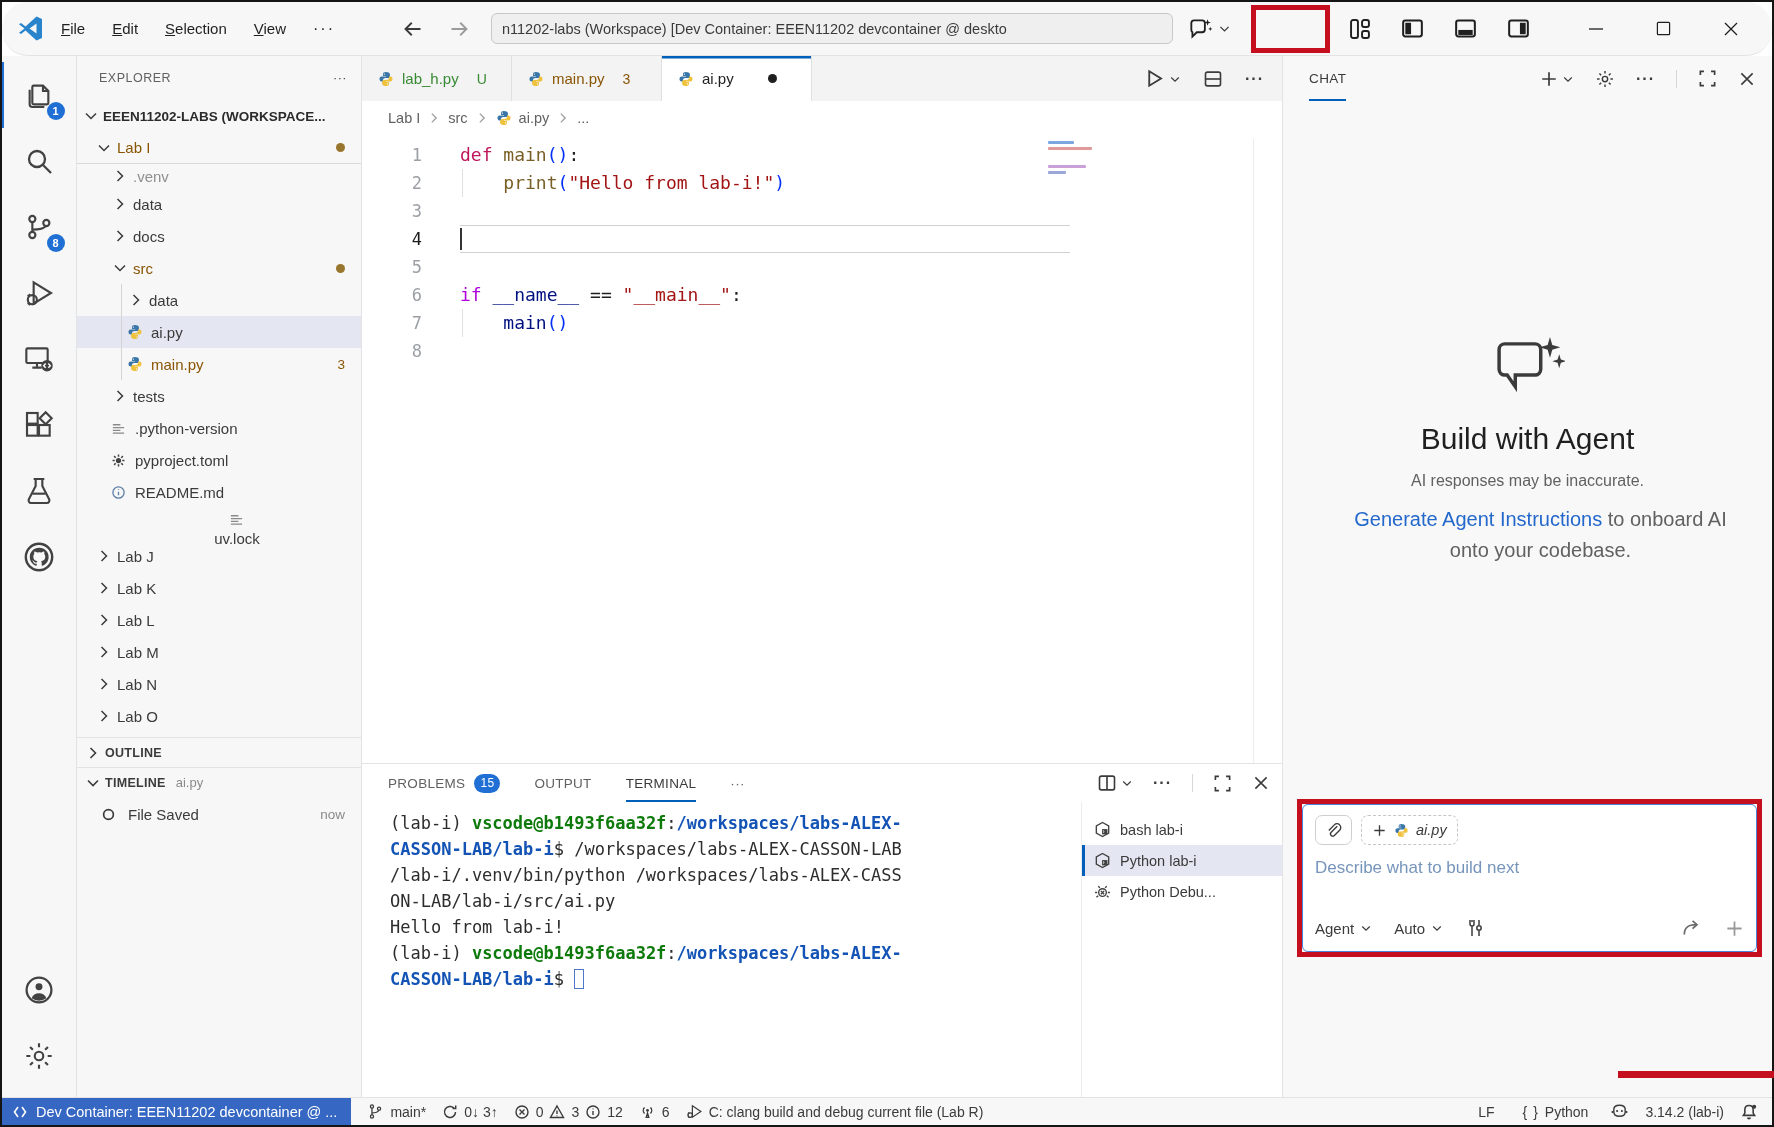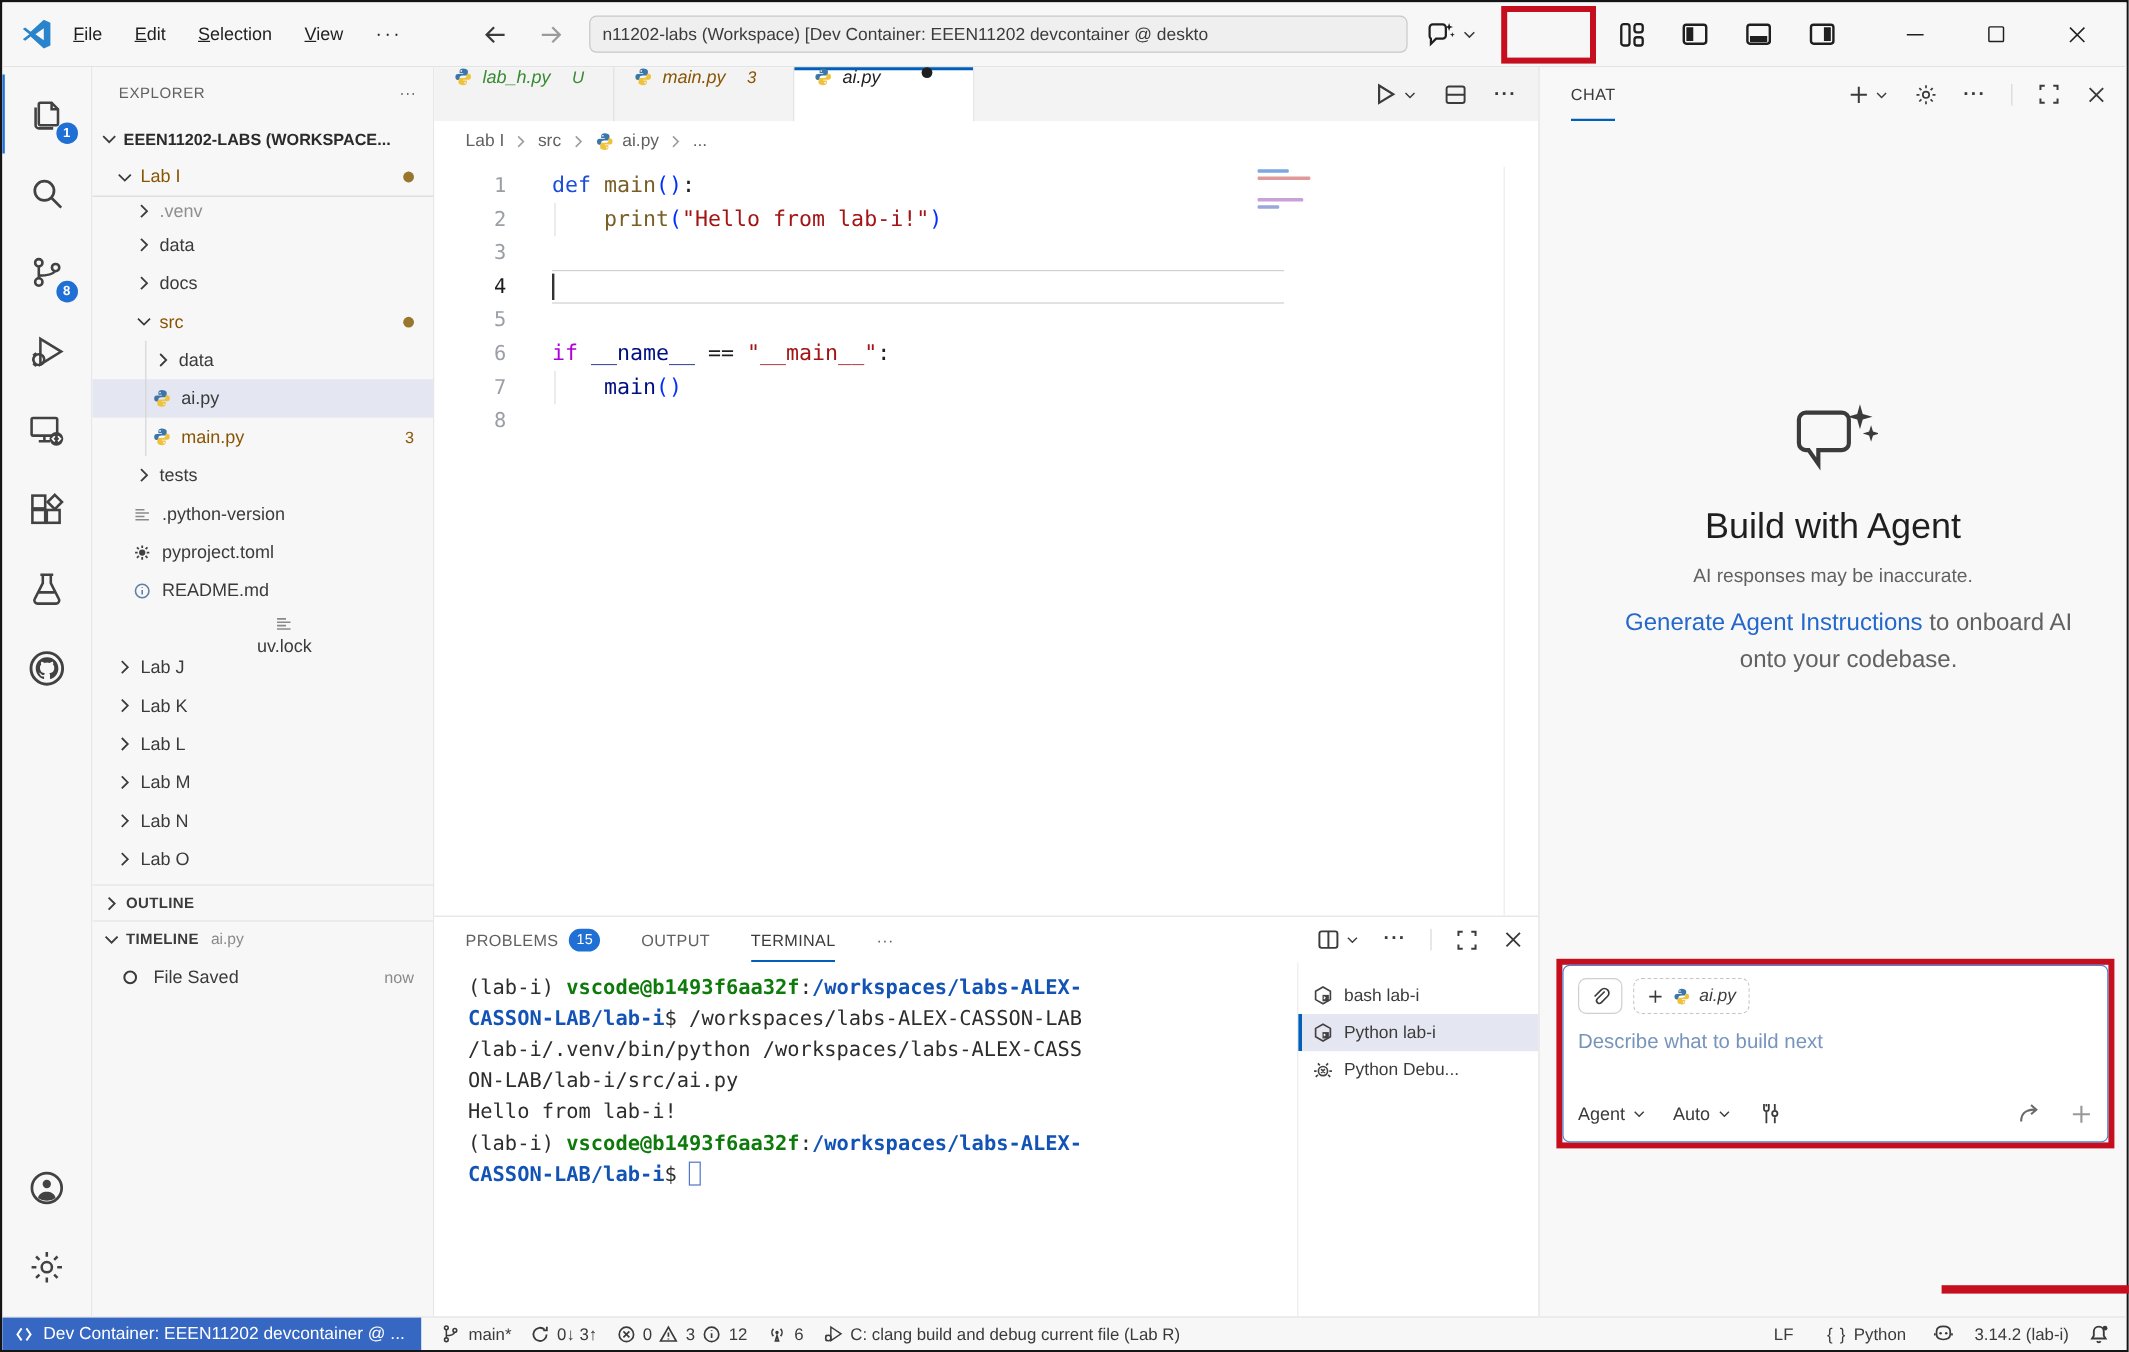--- a/index.html
+++ b/index.html
@@ -3,21 +3,21 @@
 <meta charset="utf-8">
 <style>
   *{margin:0;padding:0;box-sizing:border-box;}
   html,body{width:1774px;height:1127px;overflow:hidden;}
   body{font-family:"Liberation Sans",sans-serif;color:#3b3b3b;background:#fff;position:relative;}
   .frame{position:absolute;inset:0;border:2px solid #151515;display:flex;flex-direction:column;background:#fff;}
   svg{display:block;}
   u{text-decoration:underline;}
 
   
-  .titlebar{height:54px;background:#f7f7f7;border-bottom:1px solid #e3e3e3;display:flex;align-items:center;flex:0 0 54px;}
+  .titlebar{height:54px;background:#f7f7f7;border-bottom:1px solid #e3e3e3;display:flex;align-items:center;flex:0 0 54px;border-radius:26px;}
   .vslogo{margin:0 18px 0 16px;}
   .menu-item{font-size:15px;color:#1f1f1f;margin-right:27px;cursor:default;}
   .menu-more{font-size:16px;color:#1f1f1f;letter-spacing:2px;margin-right:20px;}
   .navarrows{display:flex;align-items:center;gap:26px;margin:0 22px 0 48px;}
   .cmdcenter{width:682px;height:31px;background:#efefef;border:1px solid #c8c8c8;border-radius:6px;
     display:flex;align-items:center;padding:0 10px;font-size:14.5px;color:#3b3b3b;white-space:nowrap;overflow:hidden;}
   .tb-icons{display:flex;align-items:center;gap:30px;margin-left:118px;}
   .tb-chat{display:flex;align-items:center;gap:5px;margin-left:14px;}
   .winbtns{display:flex;align-items:center;gap:52px;margin-left:58px;}
 
@@ -52,38 +52,38 @@
   .sb-sec .chev{margin-right:4px;}
   .sb-sec .secfile{font-weight:normal;color:#8a8a8a;margin-left:10px;font-size:13px;letter-spacing:0;}
   .tl-body{height:300px;}
   .tl-row{height:34px;display:flex;align-items:center;padding:0 16px 0 24px;font-size:15px;}
   .tl-row .time{margin-left:auto;color:#8a8a8a;font-size:13.5px;}
   .tl-row .cicon{margin-right:12px;color:#3b3b3b;}
 
   
   .editorcol{width:920px;display:flex;flex-direction:column;background:#fff;}
   .tabbar{height:45px;background:#f3f3f3;display:flex;align-items:stretch;flex:0 0 45px;}
-  .tab{display:flex;gap:8px;padding:0 16px;font-size:15px;border-right:1px solid #e0e0e0;color:#616161;position:relative;min-width:150px;font-style:italic;}
+  .tab{display:flex;align-items:center;gap:8px;padding:0 16px;font-size:15px;border-right:1px solid #e0e0e0;color:#616161;position:relative;min-width:150px;}
   .tab.active{background:#fff;box-shadow:inset 0 2.5px 0 #005fb8;color:#1f1f1f;}
   .tab .deco{font-size:14px;margin-left:10px;}
   .tab.green,.tab.green .deco{color:#388a34;}
   .tab.modc .deco,.tab.modc .tlabel{color:#895503;}
   .tab .dirty{width:9px;height:9px;border-radius:50%;background:#1f1f1f;margin-left:26px;}
   .tab-actions{margin-left:auto;display:flex;align-items:center;gap:22px;padding-right:18px;color:#3b3b3b;}
   .breadcrumb{height:34px;display:flex;align-items:center;gap:7px;font-size:14.5px;color:#616161;padding-left:26px;background:#fff;flex:0 0 34px;}
   .breadcrumb .bsep{color:#9d9d9d;}
   .code{flex:1;position:relative;font-family:"DejaVu Sans Mono","Liberation Mono",monospace;font-size:18px;overflow:hidden;padding-top:6px;}
   .lrow{height:28px;display:flex;align-items:center;white-space:pre;}
   .ln{width:60px;text-align:right;color:#9b9fa5;font-size:17px;flex:0 0 60px;}
   .lrow.cur .ln{color:#1b1b1b;}
   .ltxt{margin-left:38px;flex:1;height:28px;line-height:28px;position:relative;}
   .lrow.cur .ltxt{border-top:1px solid #d0d0d0;border-bottom:1px solid #d0d0d0;margin-right:212px;}
   .lrow.cur .caret{position:absolute;left:0;top:2px;bottom:2px;border-left:2px solid #333;}
   .iguide{position:absolute;left:2px;top:0;bottom:0;border-left:1px solid #e0e0e0;}
-  .c-kw{color:#1d4ed8;}.c-ctl{color:#af00db;}.c-fn{color:#795e26;}.c-var{color:#001080;}.c-str{color:#a31515;}.c-br{color:#0431fa;}.c-pl{color:#1f1f1f;}
+  .c-kw{color:#be185d;}.c-ctl{color:#af00db;}.c-fn{color:#795e26;}.c-var{color:#001080;}.c-str{color:#a31515;}.c-br{color:#0431fa;}.c-pl{color:#1f1f1f;}
   .minimap{position:absolute;top:4px;left:680px;width:88px;height:70px;background:#fff;}
   .mmline{position:absolute;right:-124px;top:0;height:625px;border-left:1px solid #ececec;}
   .mmbar{position:absolute;height:3px;border-radius:1px;}
 
   
   .panel{height:334px;border-top:1px solid #e3e3e3;display:flex;flex-direction:column;flex:0 0 334px;background:#fff;}
   .panel-head{height:38px;display:flex;align-items:center;padding:0 12px 0 26px;flex:0 0 38px;}
   .ptab{font-size:13.5px;color:#616161;margin-right:34px;display:flex;align-items:center;gap:9px;height:38px;letter-spacing:.3px;}
   .ptab.active{color:#3b3b3b;box-shadow:inset 0 -2px 0 #005fb8;}
   .ptab .pbadge{background:#1f6fd4;color:#fff;border-radius:10px;min-width:25px;height:19px;font-size:12px;display:flex;align-items:center;justify-content:center;padding:0 6px;}

